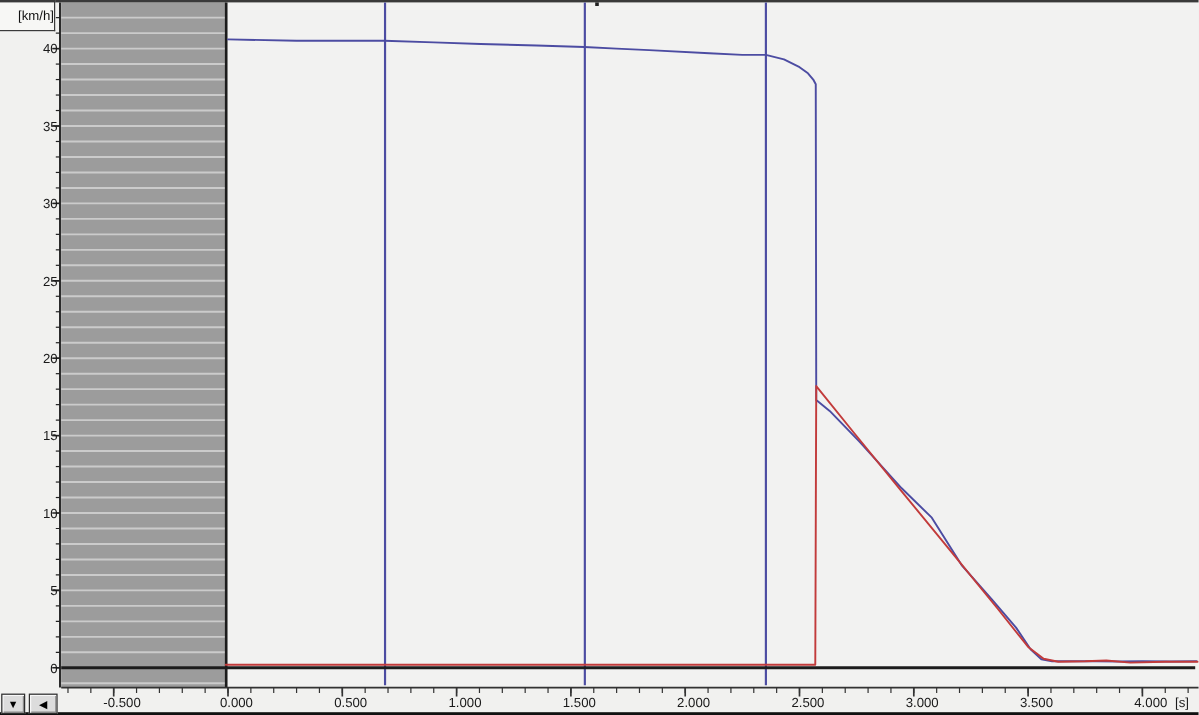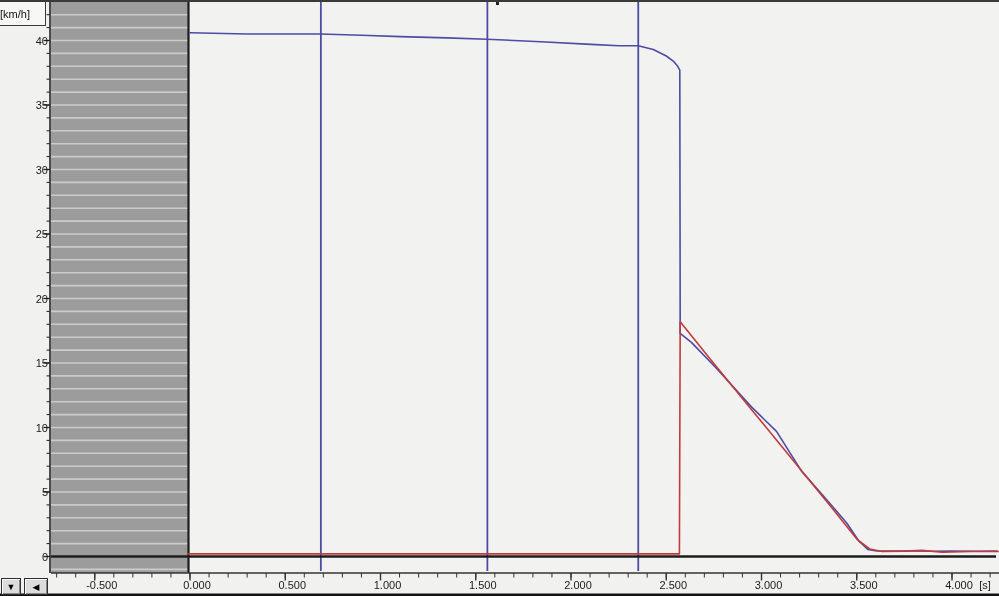--- a/index.html
+++ b/index.html
@@ -1,21 +1,21 @@
 <!DOCTYPE html>
 <html><head>
 <meta charset="utf-8">
 <style>
   html,body{margin:0;padding:0;background:#f1f1ef;}
   #screen{position:relative;width:999px;height:596px;background:#f1f1ef;overflow:hidden;
           font-family:"Liberation Sans", sans-serif;}
   #chart-svg{position:absolute;left:0;top:0;}
   #yunit-box{position:absolute;left:0;top:0;width:45px;height:23px;background:#f7f7f5;
              border-right:1px solid #3a3a3a;border-bottom:1px solid #3a3a3a;border-top:2px solid #3a3a3a;
-             display:flex;align-items:center;justify-content:flex-start;font-size:11px;color:#111;}
+             display:flex;align-items:center;justify-content:flex-end;font-size:11px;color:#111;}
   .scroll-btn{position:absolute;top:578px;height:17px;background:#dcdcdc;border:1px solid #2f2f2f;
               box-shadow:inset 1px 1px 0 #f8f8f8, inset -1px -1px 0 #8a8a8a;
               display:flex;align-items:center;justify-content:center;font-size:9px;color:#000;
               box-sizing:border-box;cursor:pointer;user-select:none;}
   #btn-down{left:1px;width:20px;}
   #btn-left{left:24px;width:24px;}
 </style>
 </head>
 <body>
 

